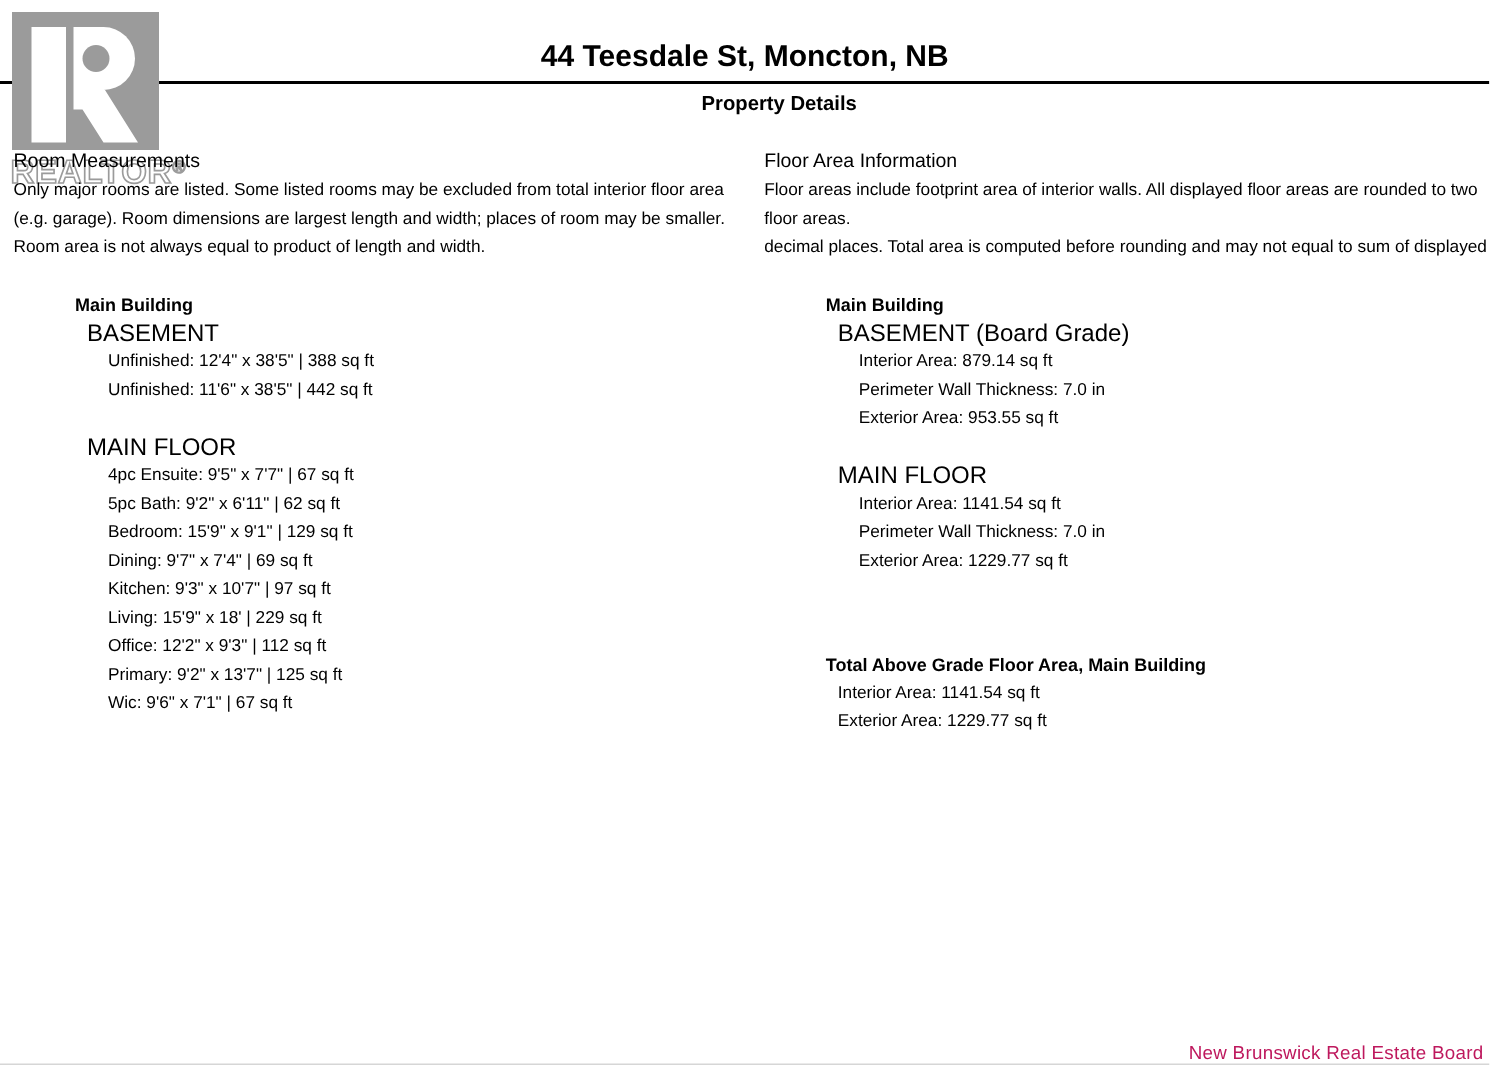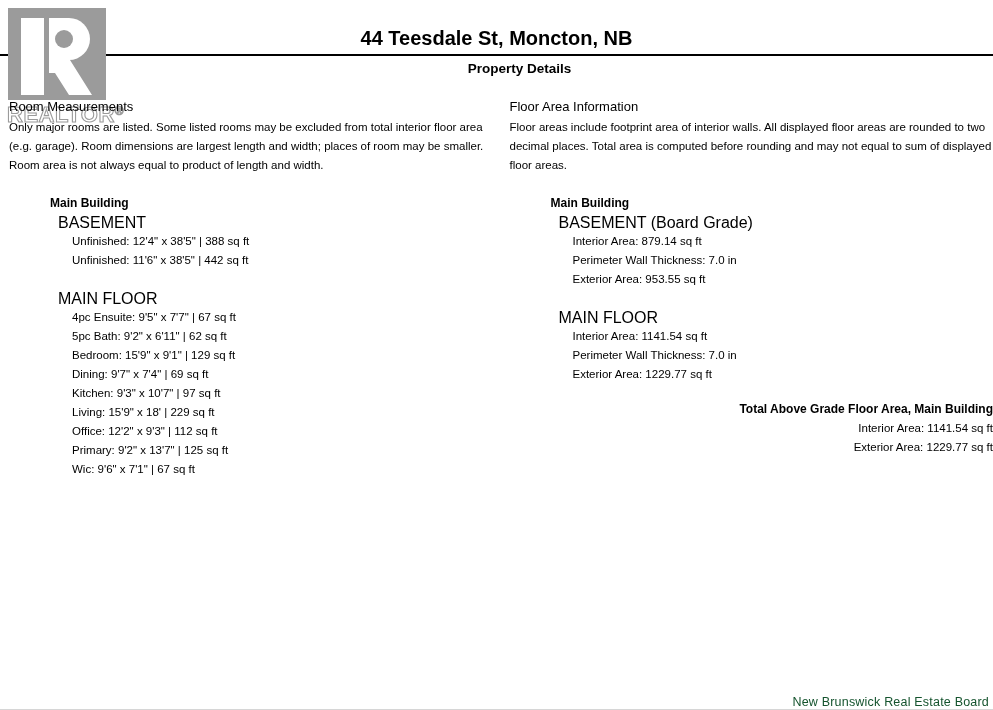--- a/index.html
+++ b/index.html
@@ -42,29 +42,29 @@
   .sec-heading { font-size:13px; line-height:15px; font-weight:normal; margin-bottom:4px; }
   .desc-line { white-space:nowrap; }
 
   .building { margin-top:19px; }
   .b-name { margin-left:41px; font-size:12px; font-weight:bold; }
   .sub { margin-left:49px; }
   .sub-gap { margin-top:19px; }
   .sub-name { font-size:16px; white-space:nowrap; }
   .line { margin-left:14px; white-space:nowrap; }
 
-  .total { margin-top:16px;text-align:right; }
+  .total { margin-top:50px; }
   .total .line { margin-left:49px; }
 
   
   .footer {
     position:absolute; right:4px; bottom:0;
     font-size:12.5px; line-height:13px;
     letter-spacing:0.2px;
-    color:#14532d;
+    color:#be185d;
     white-space:nowrap;
   }
 </style>
 </head>
 <body>
 
 <div class="page">
 
   <div class="logo">
     <svg class="logo-square" viewBox="0 0 98 92" aria-hidden="true">
@@ -114,22 +114,22 @@
           <div class="line">Primary: 9'2" x 13'7" | 125 sq ft</div>
           <div class="line">Wic: 9'6" x 7'1" | 67 sq ft</div>
         </div>
       </div>
     </section>
 
     <section class="col col-right">
       <h3 class="sec-heading">Floor Area Information</h3>
       <div class="desc">
         <div class="desc-line">Floor areas include footprint area of interior walls. All displayed floor areas are rounded to two</div>
+        <div class="desc-line">floor areas.</div>
         <div class="desc-line">decimal places. Total area is computed before rounding and may not equal to sum of displayed</div>
-        <div class="desc-line">floor areas.</div>
       </div>
 
       <div class="building">
         <div class="b-name">Main Building</div>
 
         <div class="sub">
           <div class="sub-name">BASEMENT (Board Grade)</div>
           <div class="line">Interior Area: 879.14 sq ft</div>
           <div class="line">Perimeter Wall Thickness: 7.0 in</div>
           <div class="line">Exterior Area: 953.55 sq ft</div>

